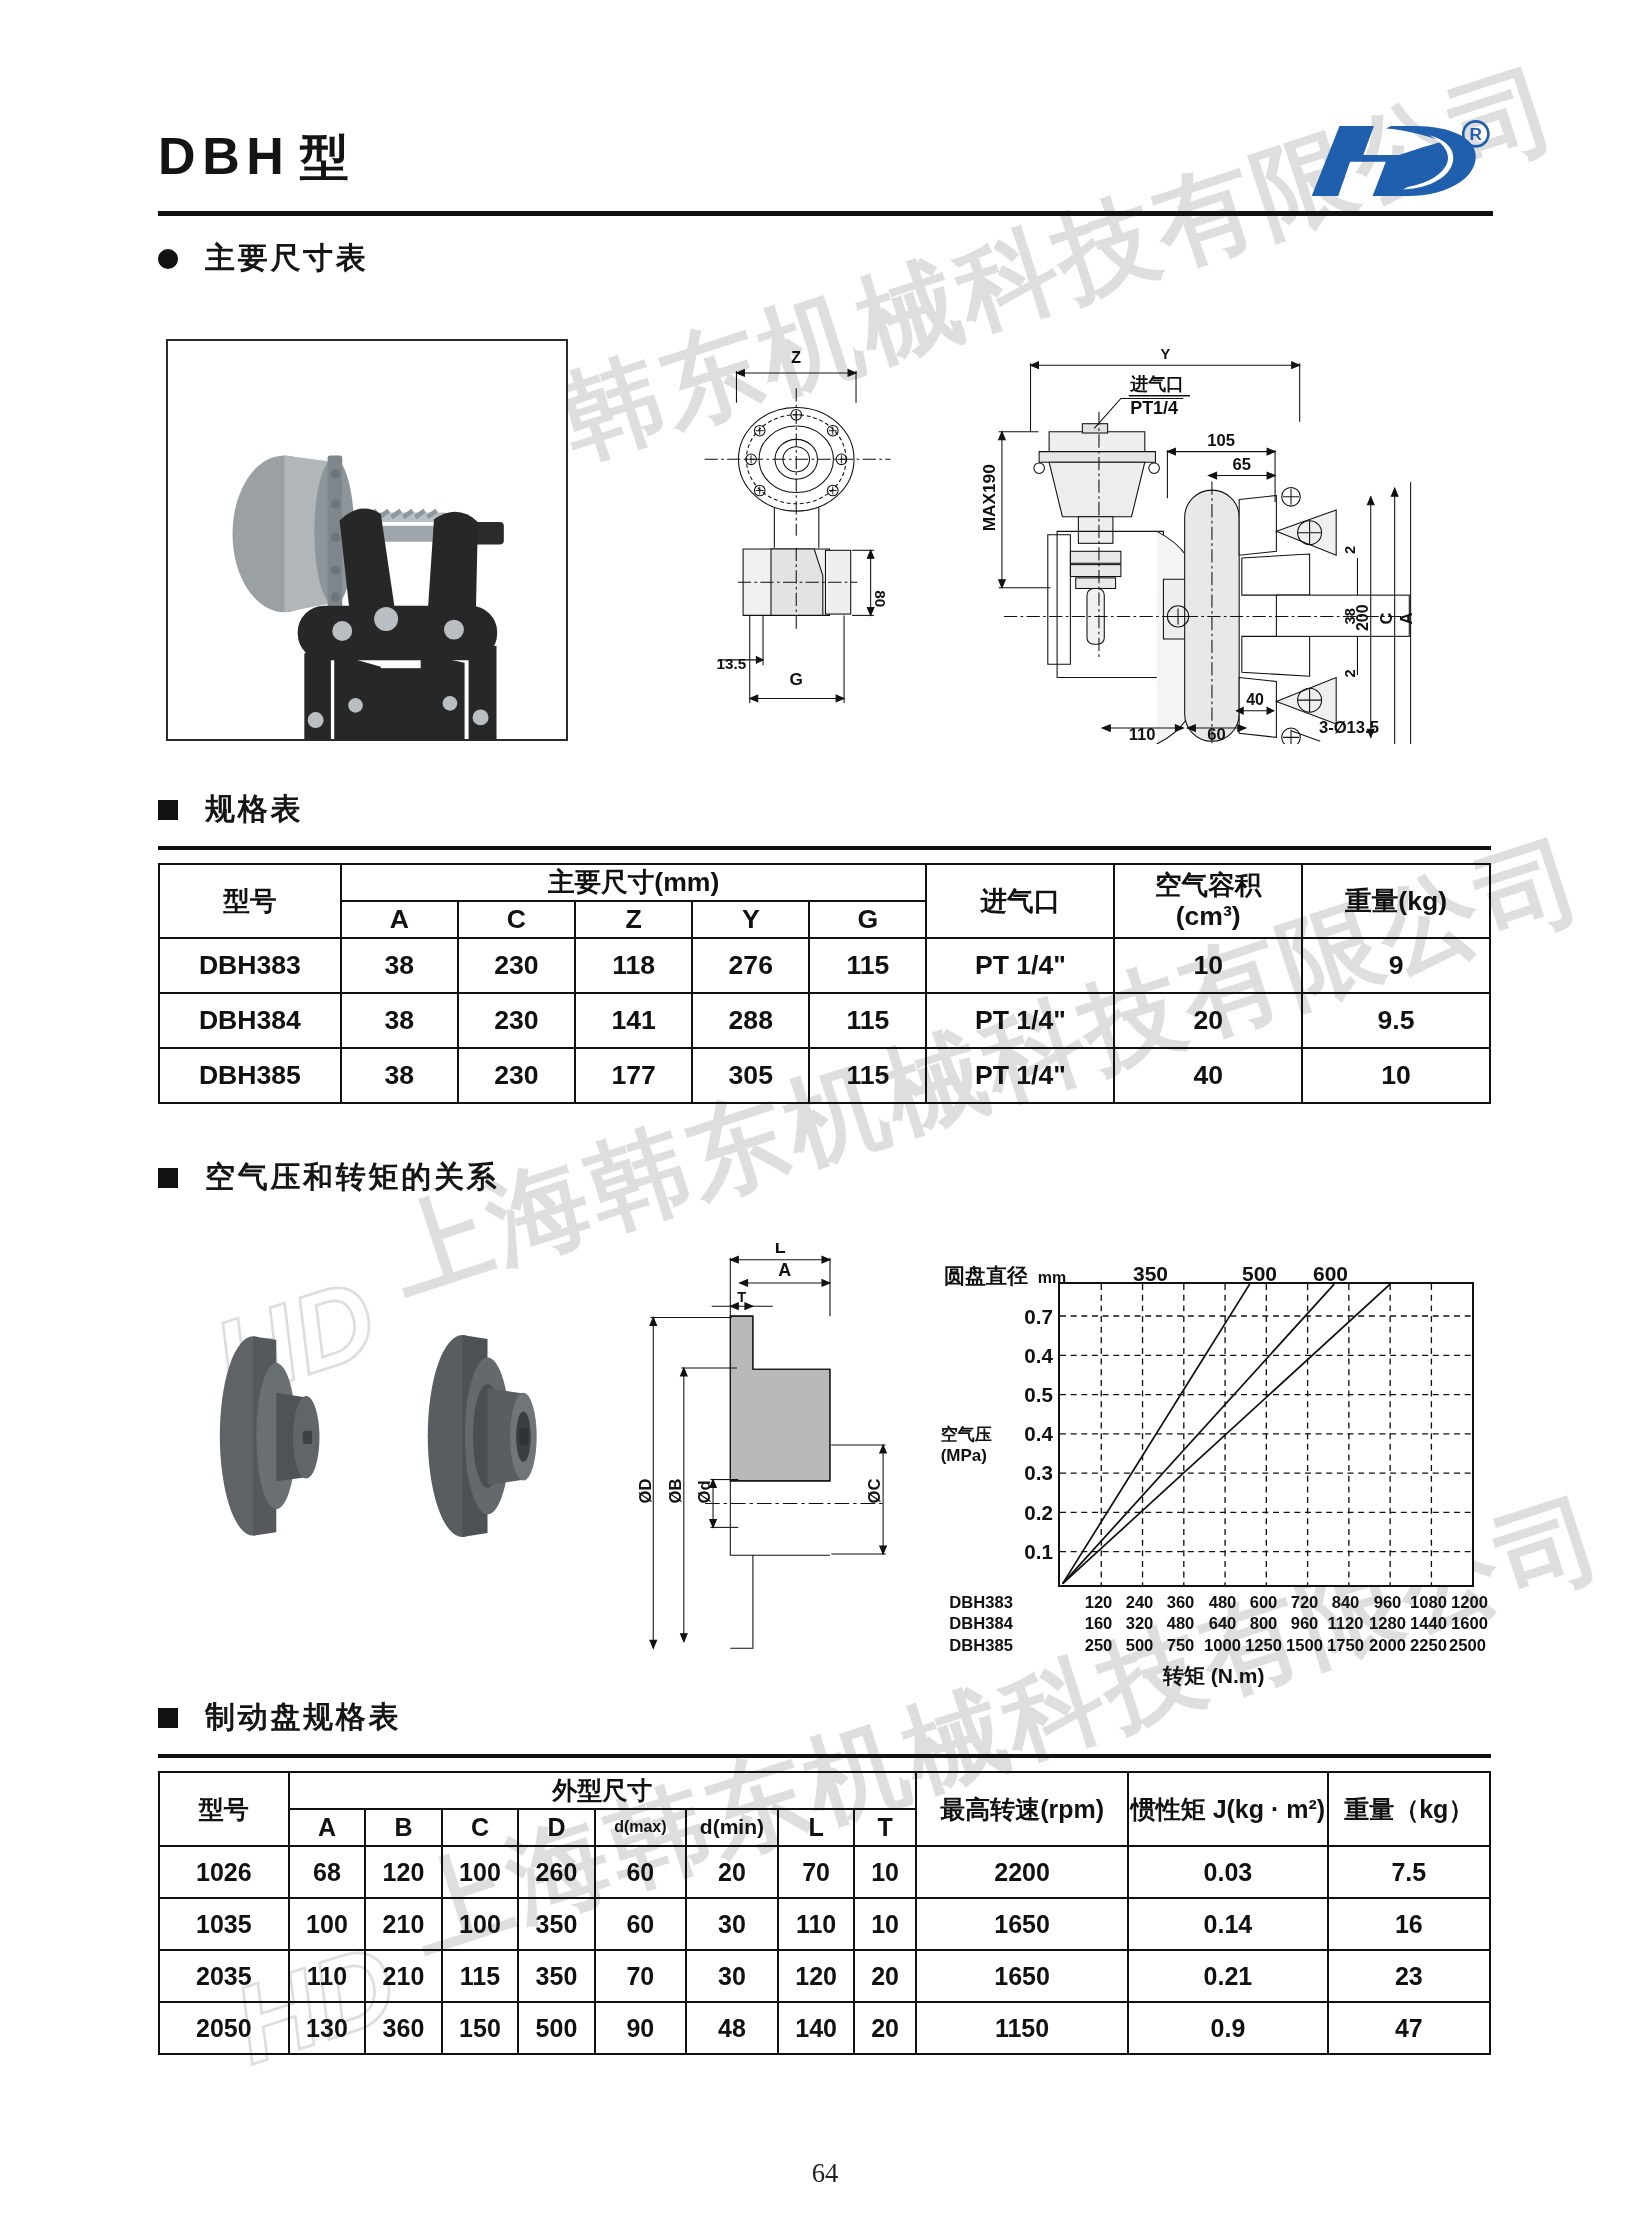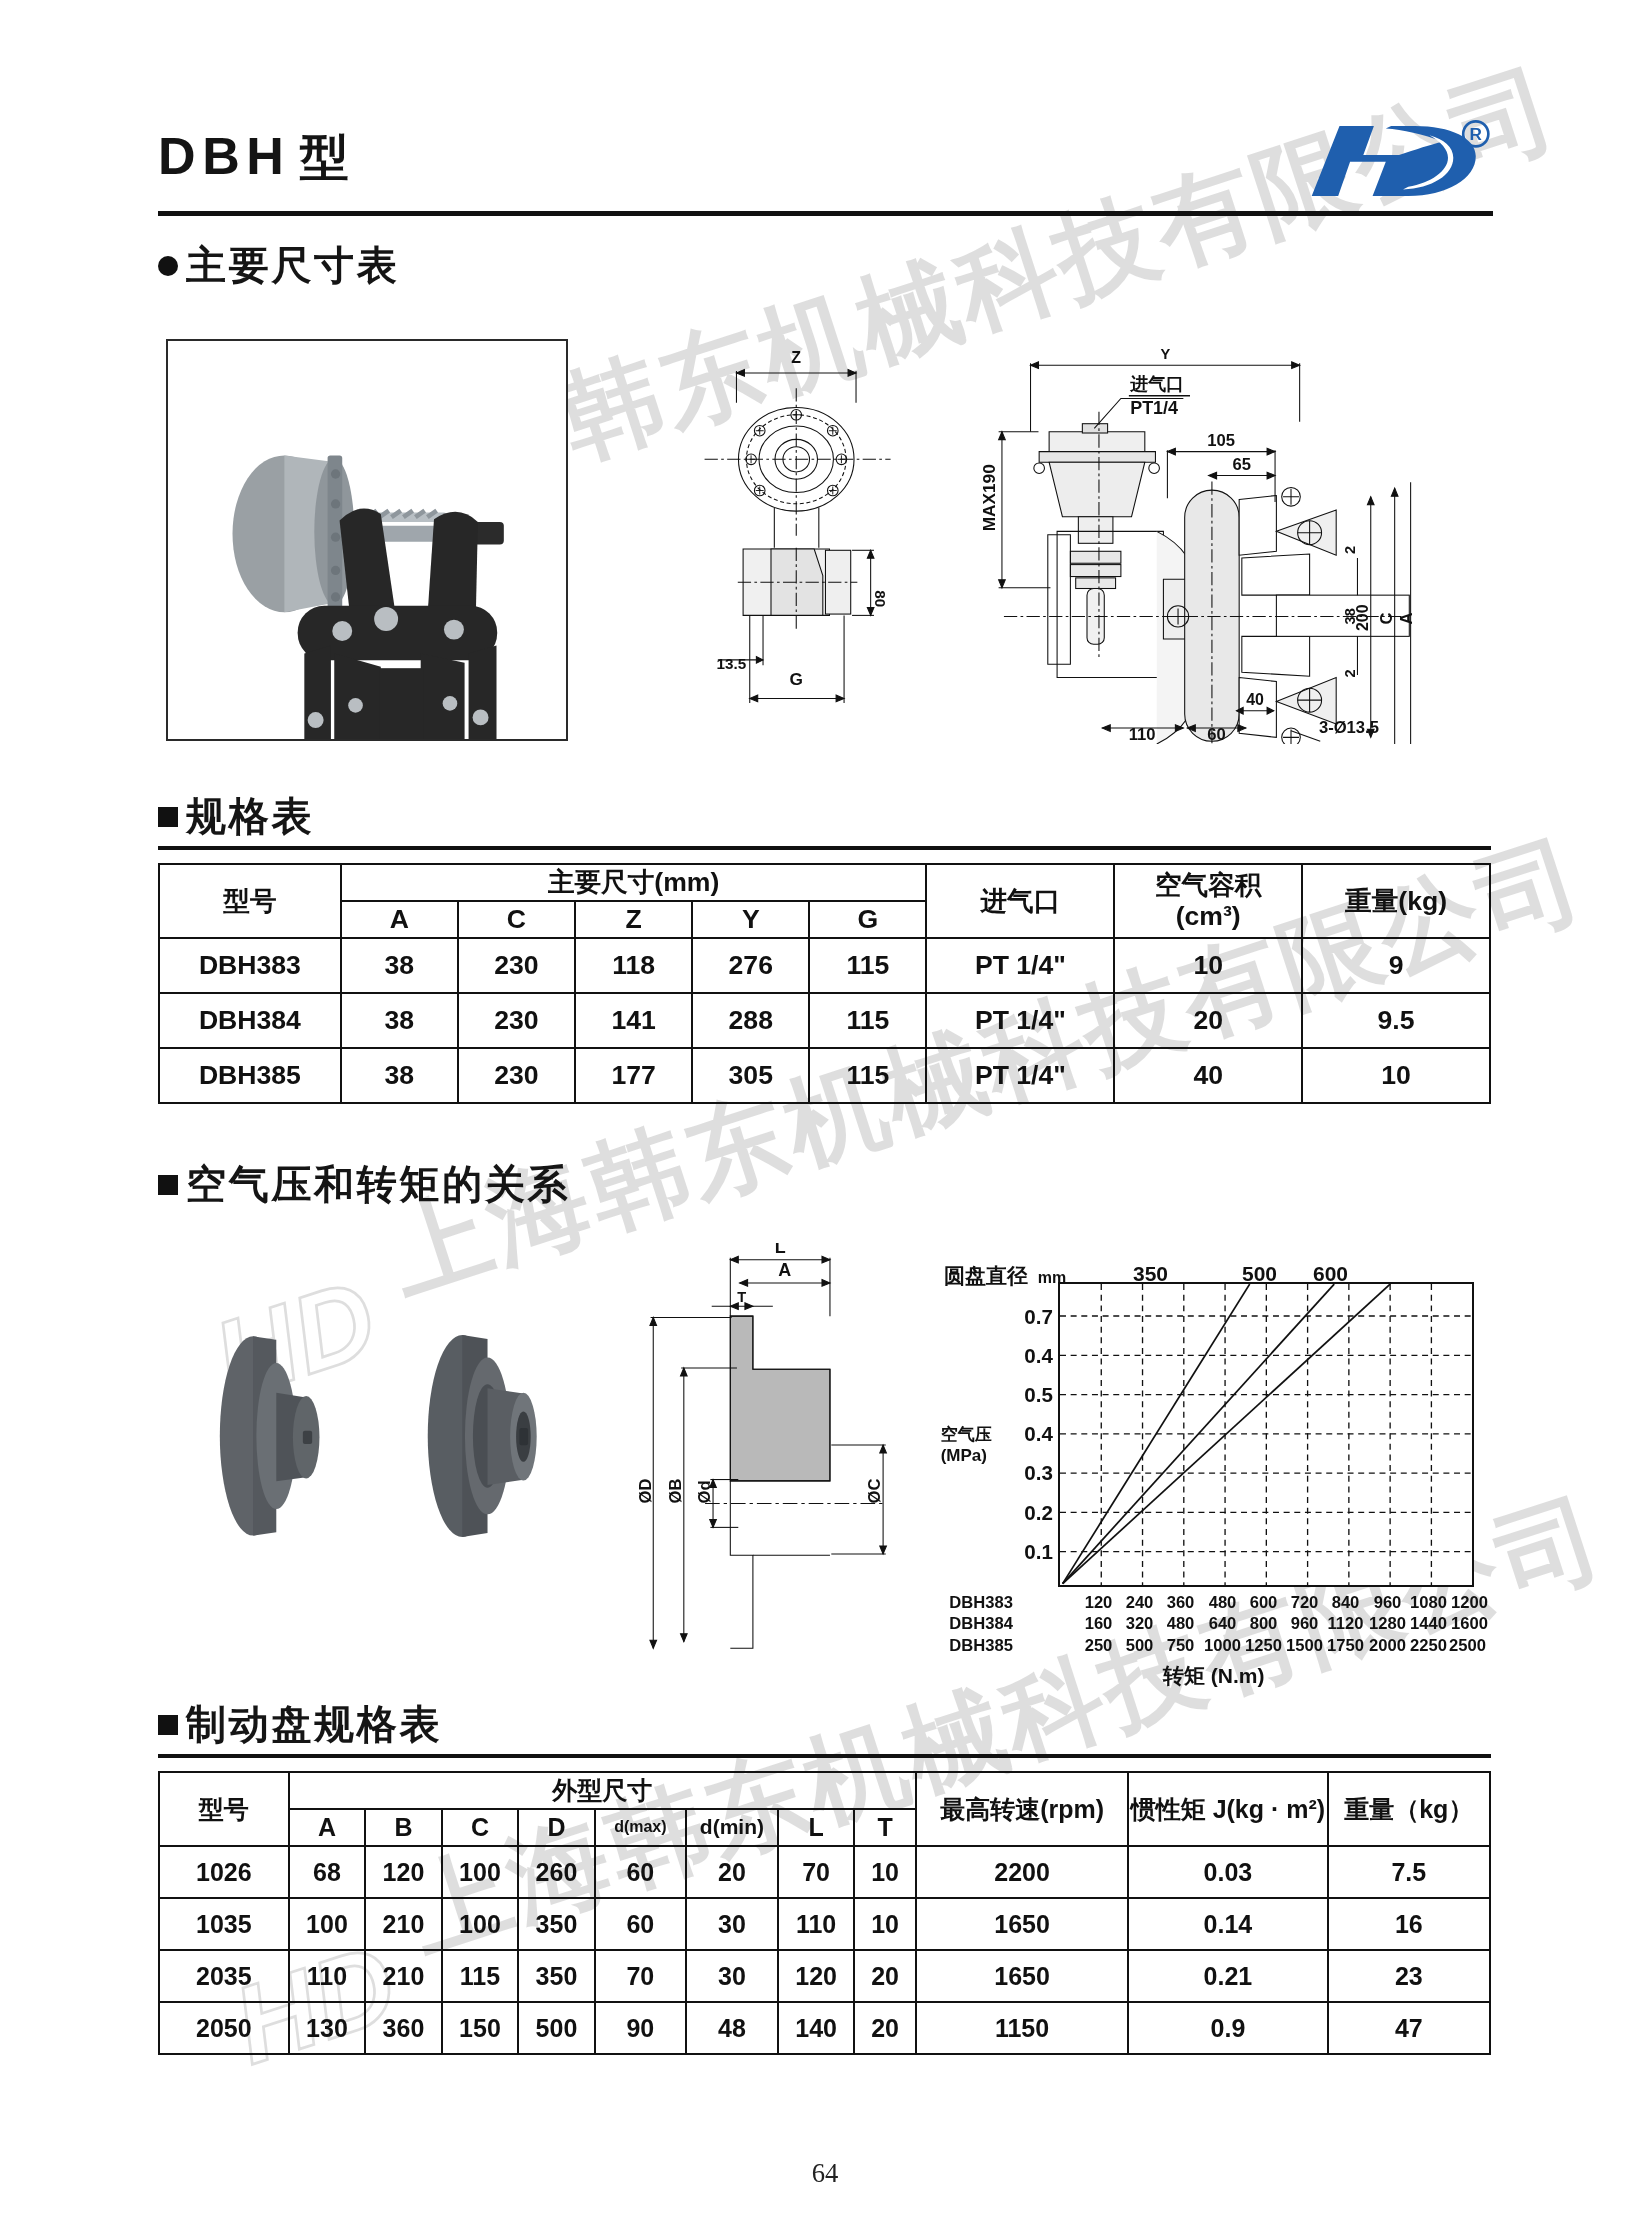--- a/index.html
+++ b/index.html
@@ -30,22 +30,22 @@
     font-size: 52px; font-weight: 700; letter-spacing: 6.6px;
     line-height: 1.0; color:#141414;
   }
   .title .cn { letter-spacing: 0; margin-left: 9.3px; font-size: 49px;}
   .rule { position:absolute; left:158px; top:211px; width:1335px; height:4.7px; background:#111; }
 
   .logo { position:absolute; right:158px; top:118px; width:219px; height:86px; }
   .logo svg { display:block; }
 
   
-  .sec { position:absolute; display:flex; align-items:center; gap:8px;
-         font-size:40px; font-weight:700; letter-spacing:2.7px; color:#151515; }
+  .sec { position:absolute; display:flex; align-items:center; gap:27px;
+         font-size:30px; font-weight:700; letter-spacing:2.7px; color:#151515; }
   .sec .bullet-circle { width:20px; height:20px; border-radius:50%; background:#111; display:inline-block; }
   .sec .bullet-square { width:20px; height:20px; background:#111; display:inline-block; }
 
   
   .photo-frame {
     position:absolute; border:2px solid #2a2a2a; background:#fefefe; overflow:hidden;
   }
 
   
   table.spec {

